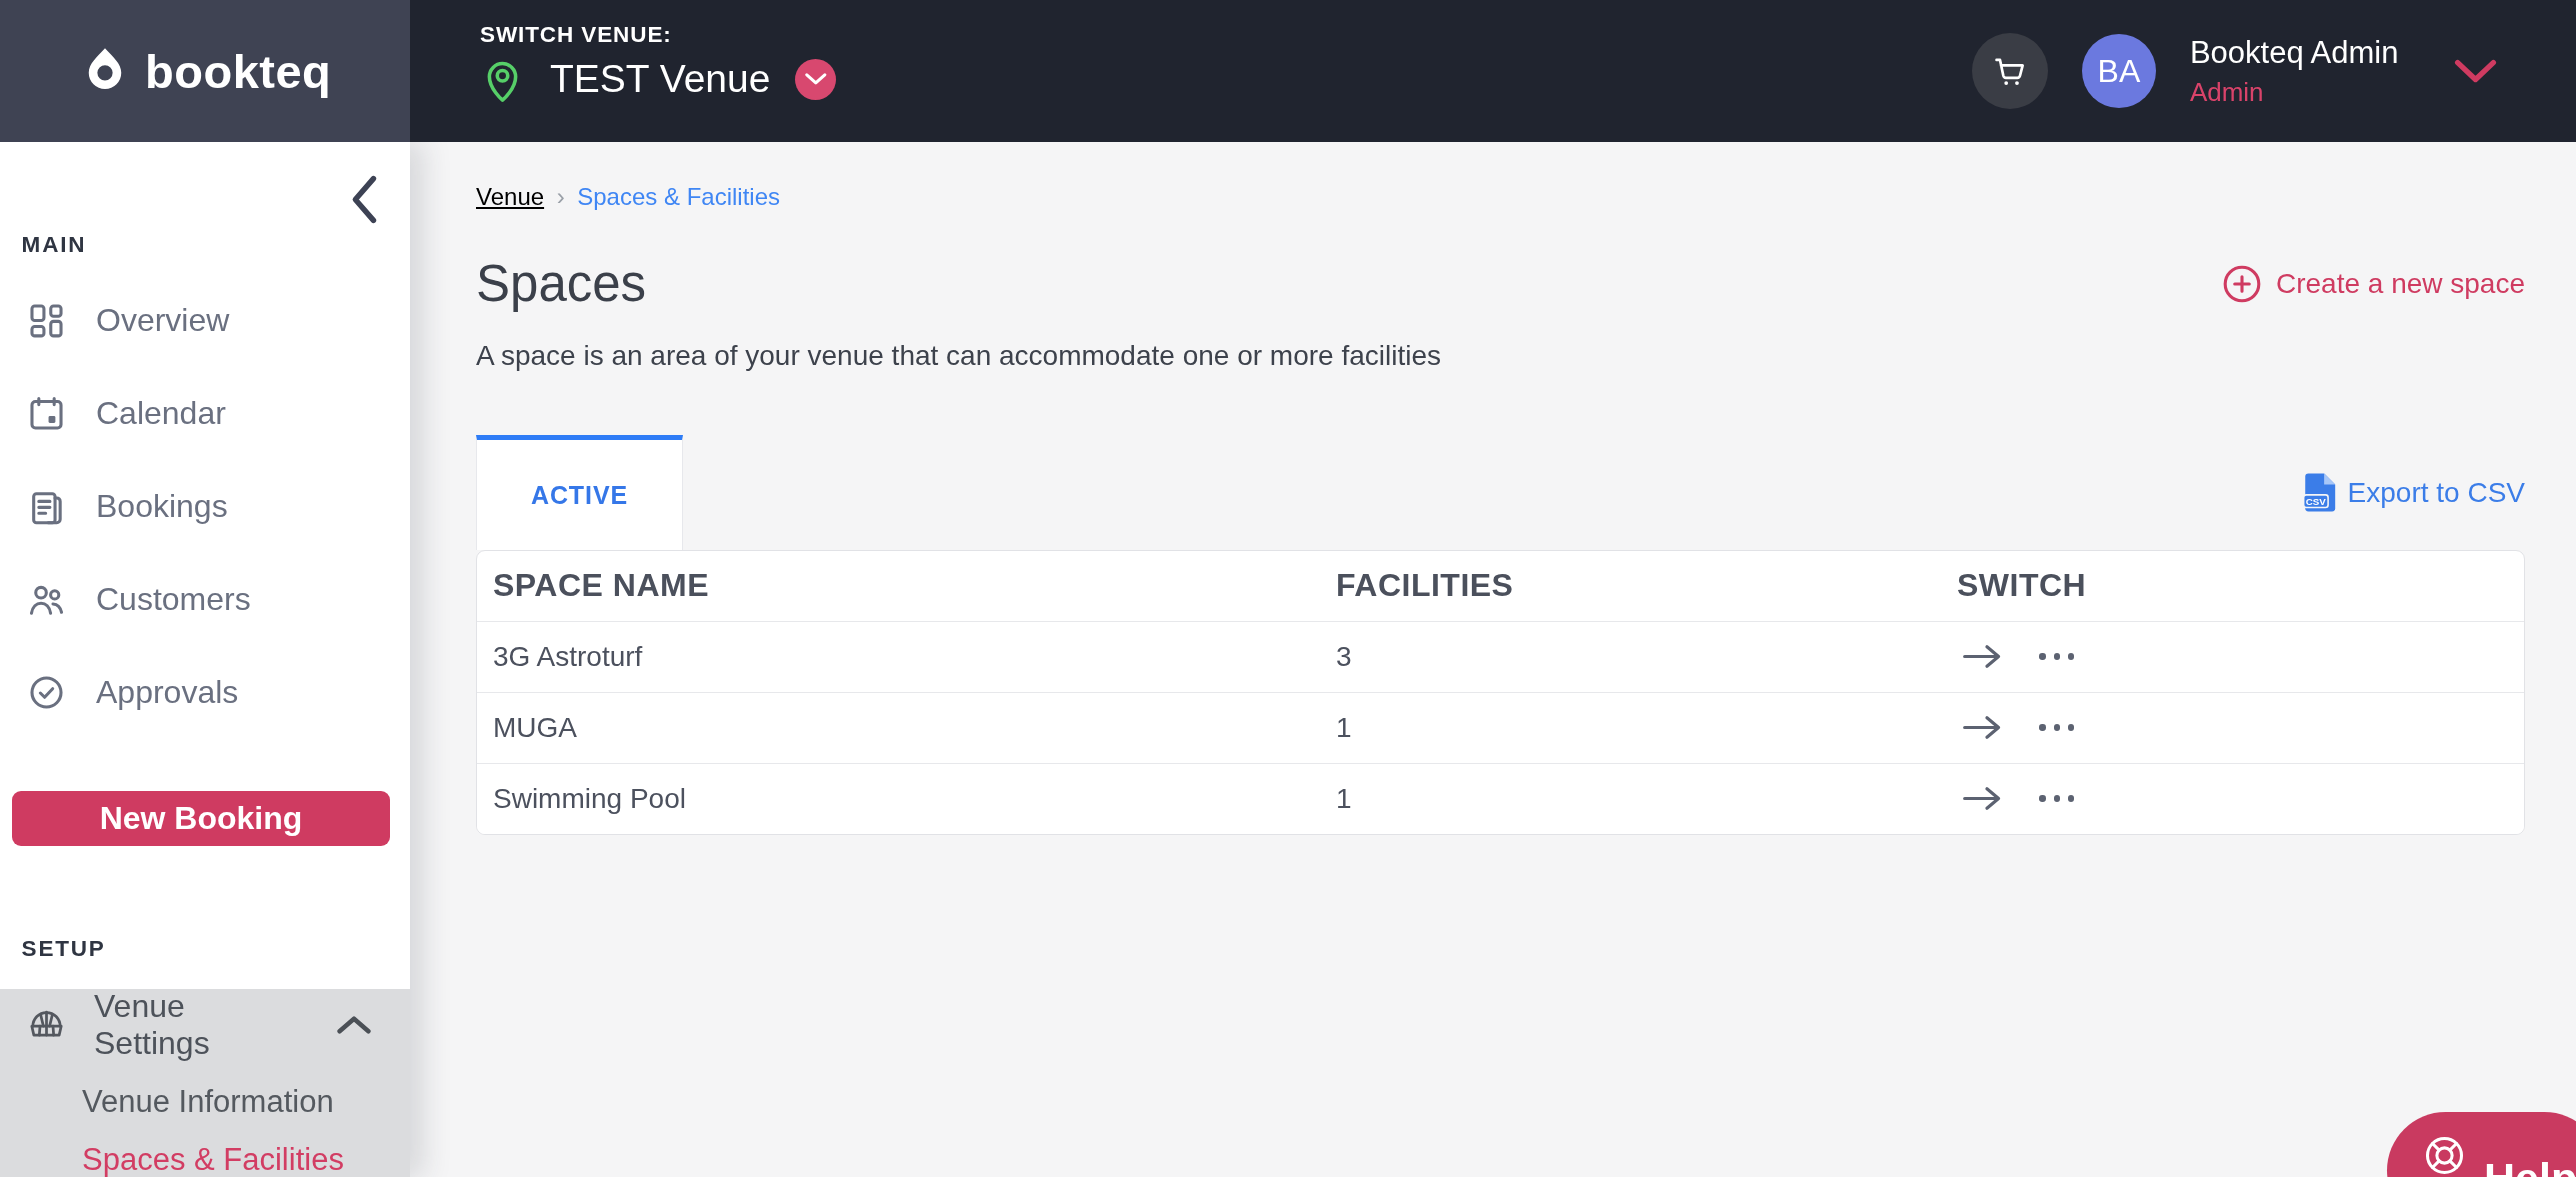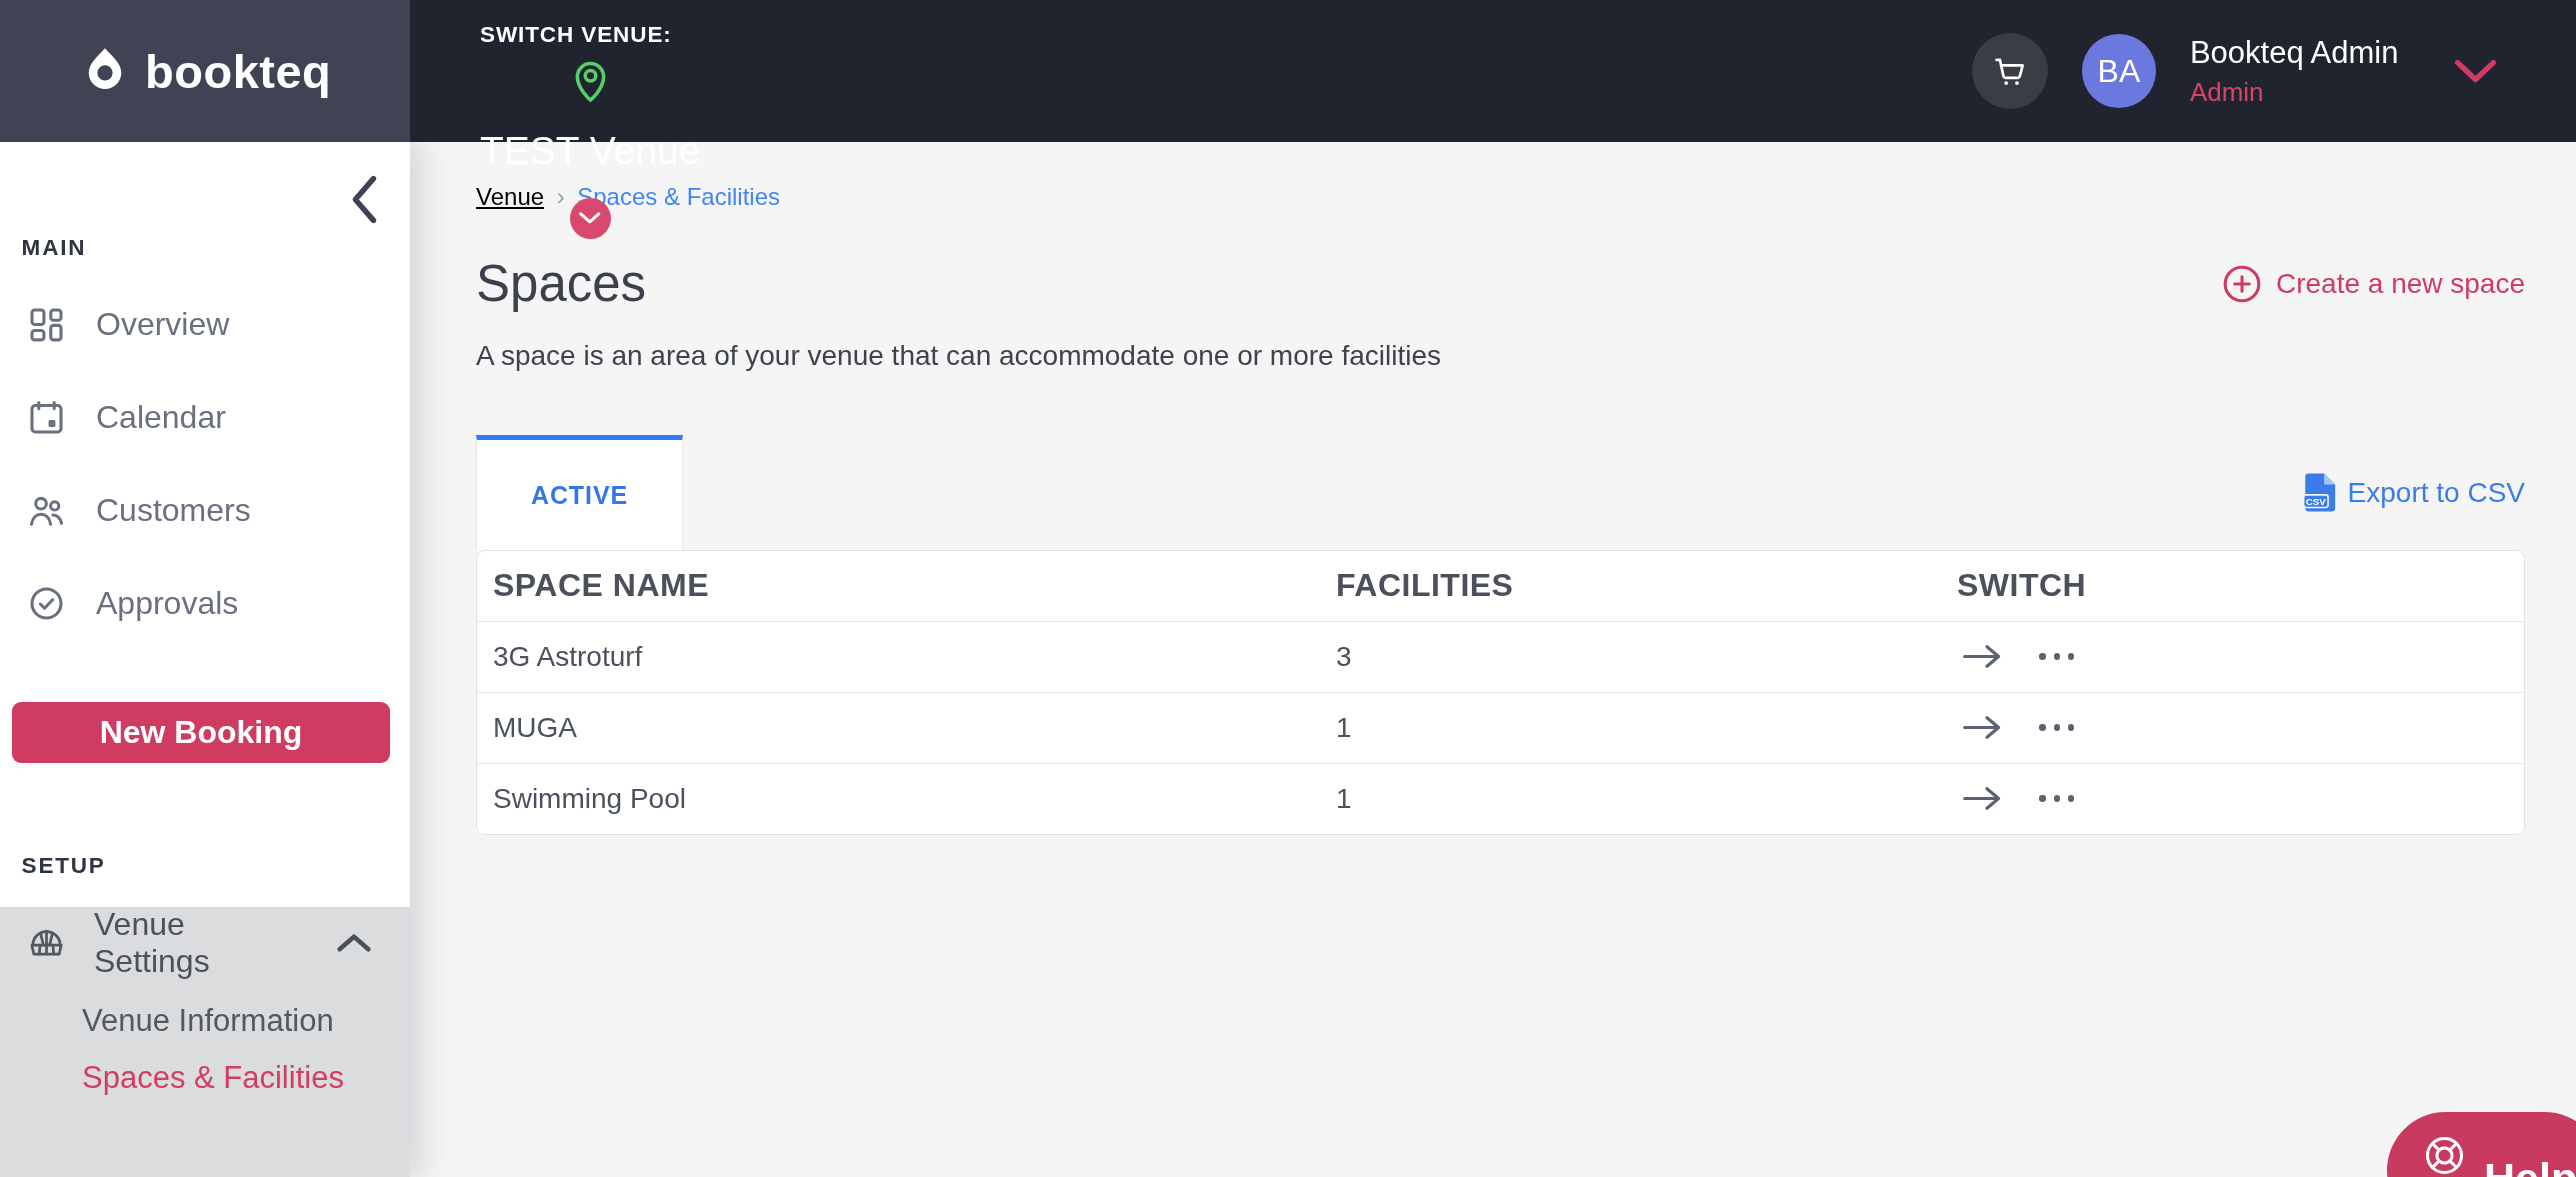--- a/index.html
+++ b/index.html
@@ -11,21 +11,21 @@
     position:relative;
     color:#4c515e;
   }
 
   
   .header { position:absolute; top:0; left:0; width:2576px; height:142px; background:#20242f; display:flex; align-items:stretch; z-index:20; }
   .logo-block { width:410px; background:#3f4353; display:flex; align-items:center; justify-content:center; gap:14.4px; cursor:pointer; }
   .logo-text { color:#ffffff; font-size:47px; font-weight:bold; letter-spacing:0.5px; }
   .switch-venue { margin-left:70px; padding-top:21.6px; }
   .switch-venue-label { color:#ffffff; font-size:22.5px; font-weight:bold; letter-spacing:0.9px; }
-  .venue-row { display:flex; align-items:center; gap:25px; margin-top:7.2px; cursor:pointer;flex-direction:column; }
+  .venue-row { display:flex; align-items:center; gap:25px; margin-top:7.2px; cursor:pointer; }
   .venue-name { color:#ffffff; font-size:39px; }
   .pin-wrap { display:flex; flex-direction:column; align-items:center; }
   .circle-chevron { width:41px; height:41px; border-radius:50%; background:#d8486f; display:flex; align-items:center; justify-content:center; }
   .header-right { margin-left:auto; display:flex; align-items:center; gap:34px; padding-right:79px; }
   .cart-btn { width:76px; height:76px; border-radius:50%; background:#3a3d45; display:flex; align-items:center; justify-content:center; cursor:pointer; }
   .avatar { width:74px; height:74px; border-radius:50%; background:#6b79df; color:#fff; font-size:32px; display:flex; align-items:center; justify-content:center; cursor:pointer; }
   .user-info { line-height:1.25; }
   .user-name { color:#ffffff; font-size:31px; }
   .user-role { color:#d9436a; font-size:26px; margin-top:3.6px; }
   .user-chevron { margin-left:21.6px; cursor:pointer; display:flex; }
@@ -163,20 +163,30 @@
     </div>
     <div class="nav-item">
       <span>
         <svg width="41" height="41" viewBox="0 0 24 24" fill="none" stroke="#6a7080" stroke-width="1.8" stroke-linecap="round">
           <rect x="3.5" y="5" width="17" height="15.5" rx="2"></rect>
           <path d="M7.5 3.2v3.6M16.5 3.2v3.6"></path>
           <rect x="13.2" y="13.5" width="4" height="4" rx="0.8" fill="#6a7080" stroke="none"></rect>
         </svg>
       </span>
       <span class="label">Calendar</span>
+    </div>
+    <div class="nav-item">
+      <span>
+        <svg width="41" height="41" viewBox="0 0 24 24" fill="none" stroke="#6a7080" stroke-width="1.8" stroke-linecap="round" stroke-linejoin="round">
+          <rect x="4.5" y="4.5" width="12.5" height="17" rx="1.6"></rect>
+          <path d="M7.5 9h6.5M7.5 12.5h6.5M7.5 16h4"></path>
+          <path d="M17 7h1a2 2 0 0 1 2 2v10.5a2 2 0 0 1-2 2h-5"></path>
+        </svg>
+      </span>
+      <span class="label">Bookings</span>
     </div>
     <div class="nav-item">
       <span>
         <svg width="41" height="41" viewBox="0 0 24 24" fill="none" stroke="#6a7080" stroke-width="1.8" stroke-linecap="round">
           <circle cx="8.8" cy="8" r="3.1"></circle>
           <path d="M3.2 20c.6-3.6 2.9-5.8 5.6-5.8 2.8 0 5 2.2 5.6 5.8"></path>
           <circle cx="16.8" cy="9.3" r="2.4"></circle>
           <path d="M15.8 14.6c2.7.2 4.4 2.1 5 4.9"></path>
         </svg>
       </span>

